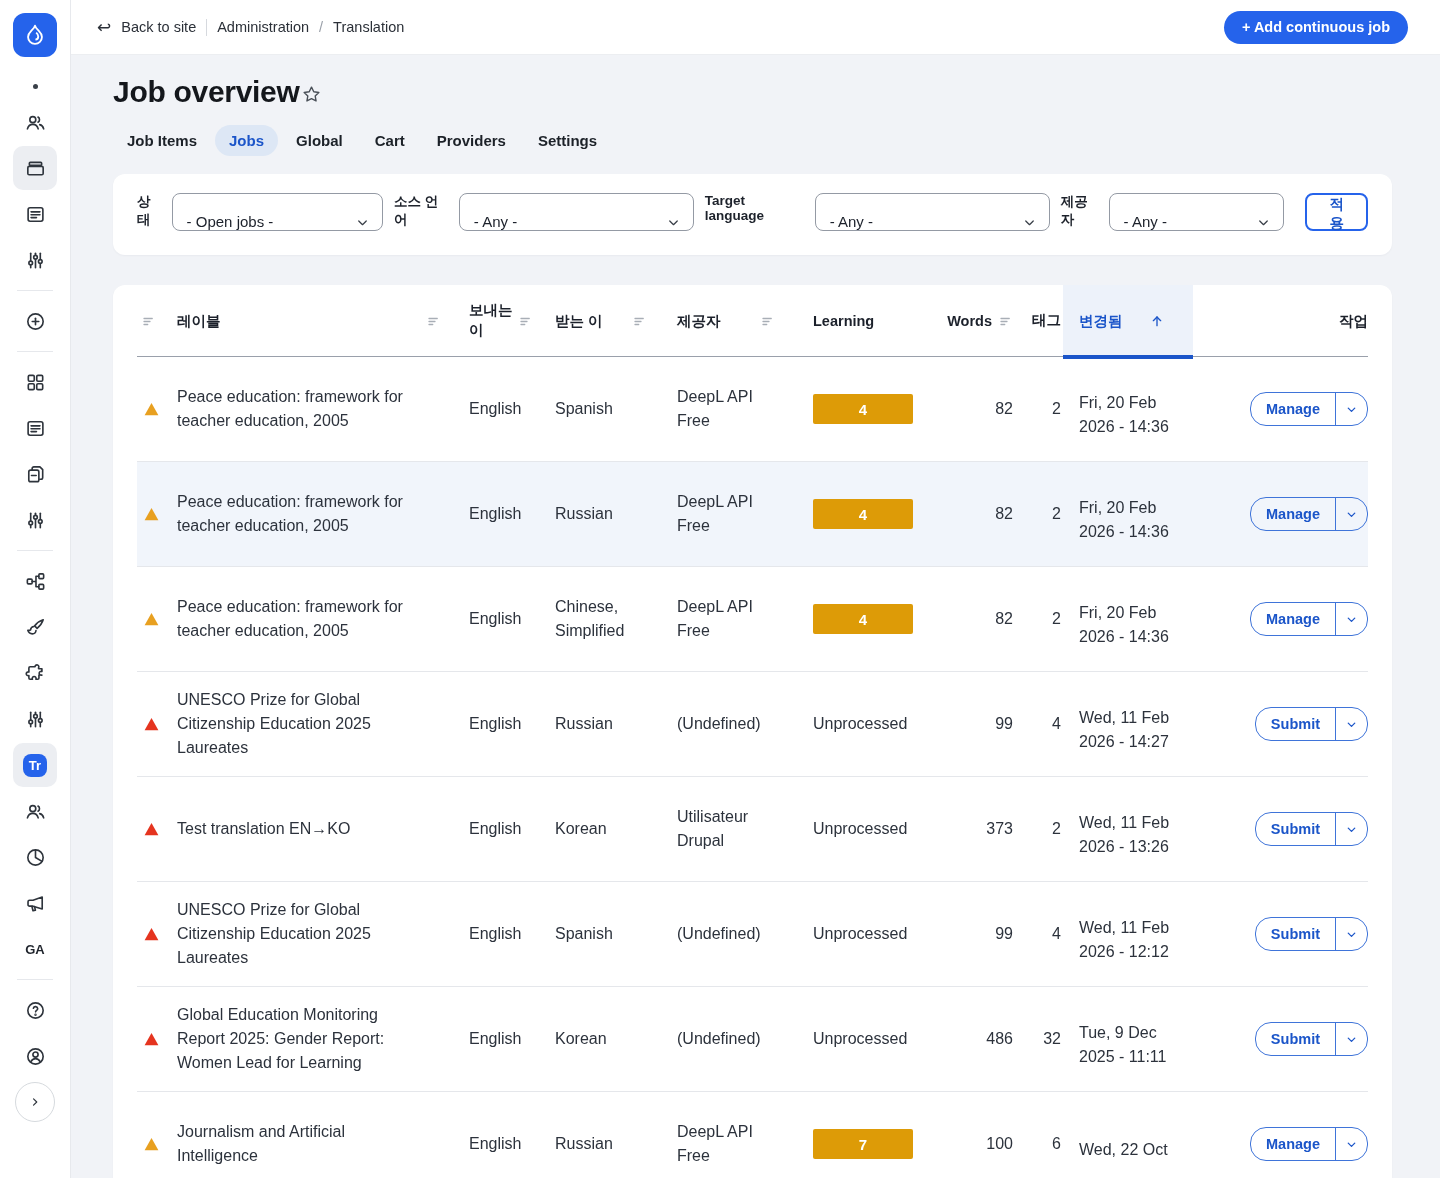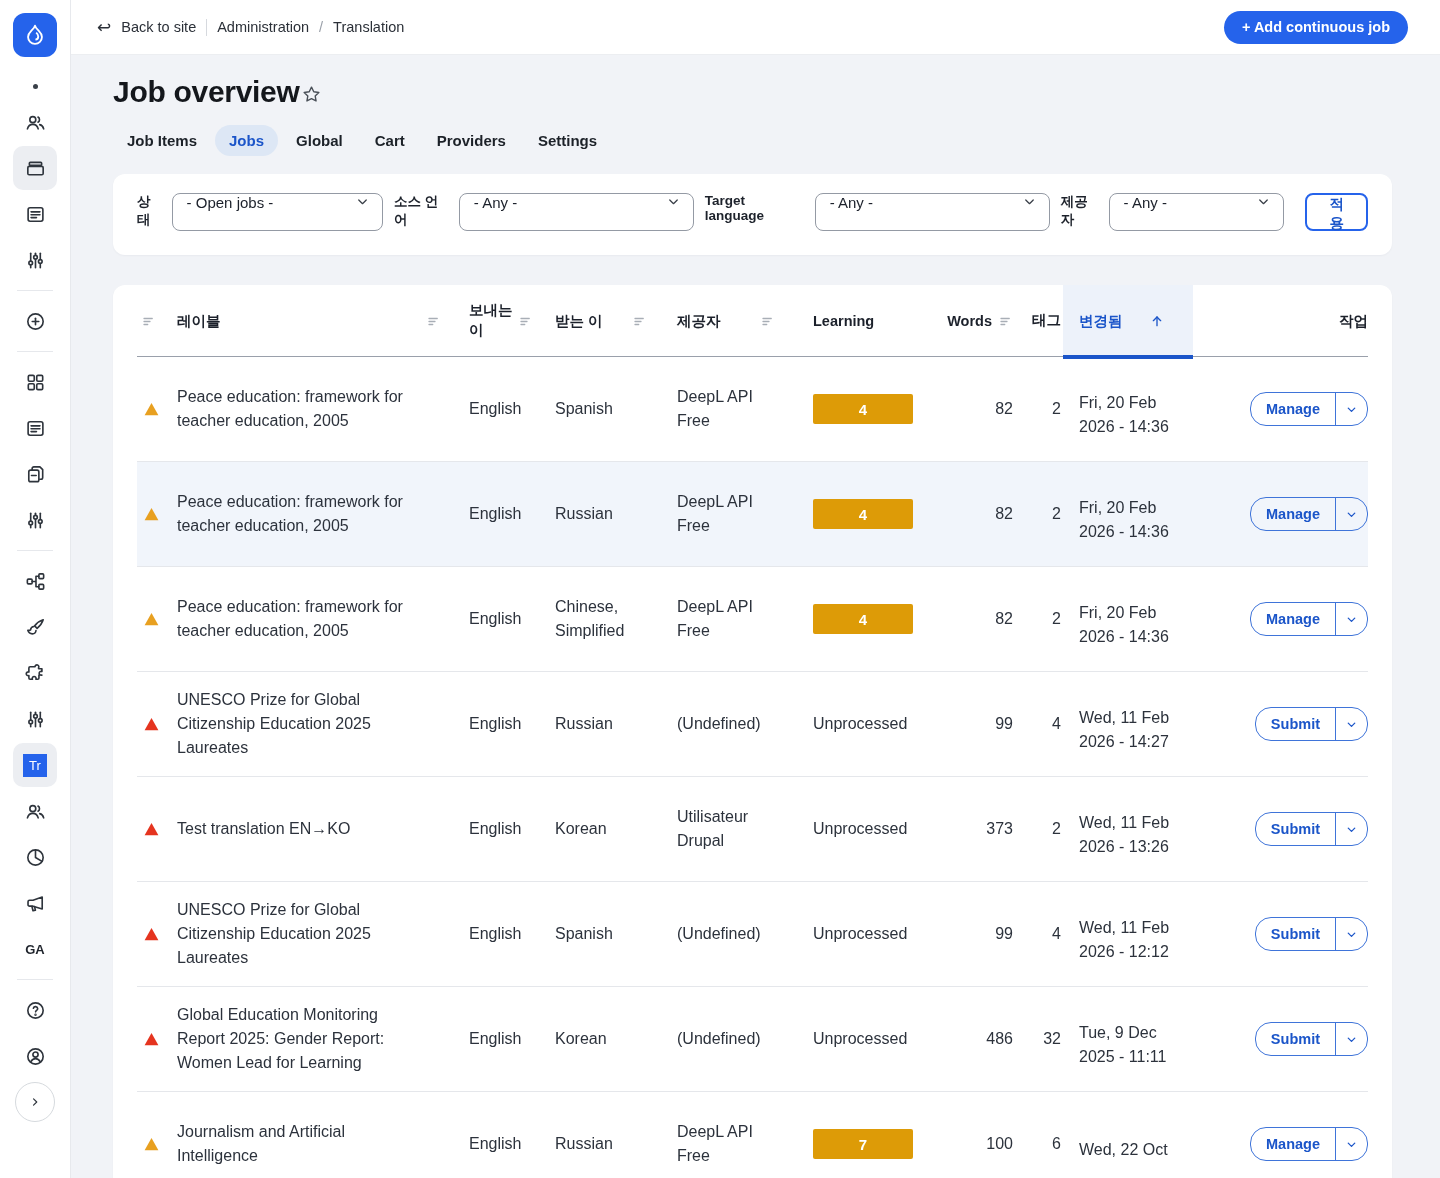--- a/index.html
+++ b/index.html
@@ -16,21 +16,21 @@
   .sidebar { position:fixed; left:0; top:0; width:71px; height:1178px; background:#fff;
              border-right:1px solid #e7e9ed; display:flex; flex-direction:column; align-items:center; z-index:10; }
   .logo { width:44px; height:44px; border-radius:12px; background:var(--accent); margin-top:13px;
           display:flex; align-items:center; justify-content:center; cursor:pointer; }
   .side-dot { width:5px; height:5px; border-radius:50%; background:#3a4049; margin-top:27px; }
   .snav { display:flex; flex-direction:column; align-items:center; margin-top:10px; width:100%; }
   .sitem { width:44px; height:44px; border-radius:10px; display:flex; align-items:center; justify-content:center;
            cursor:pointer; margin:1px 0; }
   .sitem.active { background:#eceef2; }
   .sdivider { width:36px; height:1px; background:#e6e8ec; margin:7px 0; }
-  .tr-badge { background:var(--accent); color:#fff; font-size:13px; font-weight:400; border-radius:0; padding:4px 6px; }
+  .tr-badge { background:var(--accent); color:#fff; font-size:13px; font-weight:700; border-radius:8px; padding:4px 6px; }
   .ga-label { font-size:13px; font-weight:700; color:#1f242c; }
   .expand-circle { width:40px; height:40px; border:1px solid #d6dade; border-radius:50%;
                    display:flex; align-items:center; justify-content:center; }
 
   
   .main { margin-left:71px; }
   .topbar { height:55px; background:#fff; border-bottom:1px solid #eceef1; display:flex; align-items:center;
             padding:0 32px 0 26px; }
   .crumbs { display:flex; align-items:center; gap:10px; font-size:14.5px; color:#2b3038; }
   .back-ico { font-size:17px; color:#2b3038; line-height:1; }
@@ -50,21 +50,21 @@
   .tabs { display:flex; align-items:center; gap:4px; margin-top:16px; }
   .tab { font-size:15px; font-weight:600; color:#1c2128; padding:7px 14px; border-radius:999px; cursor:pointer; }
   .tab.active { background:#dde7f5; color:var(--link); }
 
   
   .filter-card { margin-top:18px; background:#fff; border-radius:12px; padding:19px 24px 24px;
                  display:flex; align-items:flex-end; gap:11px; box-shadow:0 1px 2px rgba(20,25,40,.04); }
   .ffield { display:flex; flex-direction:row; gap:8px; }
   .flabel { font-size:13.5px; font-weight:600; color:#1d222b; }
   .fselect { height:38px; border:1px solid #949aa4; border-radius:8px; background:#fff; display:flex;
-             align-items:flex-start; padding:0 12px 0 14px; font-size:15px; color:#1c212b; cursor:pointer; }
+             align-items:flex-end; padding:0 12px 0 14px; font-size:15px; color:#1c212b; cursor:pointer; }
   .fselect .val { flex:1; }
   .w1{width:214px}.w2{width:238px}.w3{width:238px}.w4{width:178px}
   .apply-btn { height:38px; padding:0 15px; margin-left:10px; border:2px solid var(--accent); color:var(--link);
                background:#fff; border-radius:8px; font-size:14.5px; font-weight:700; cursor:pointer; font-family:inherit; }
 
   
   .table-card { margin-top:30px; background:#fff; border-radius:12px 12px 0 0; padding:0 24px;
                 min-height:560px; box-shadow:0 1px 2px rgba(20,25,40,.04); }
   .tgrid { display:grid; grid-template-columns:40px 272px 86px 122px 128px 142px 86px 50px 130px 1fr; }
   .thead { height:72px; align-items:center; border-bottom:1px solid #9aa0ab; position:relative; }

